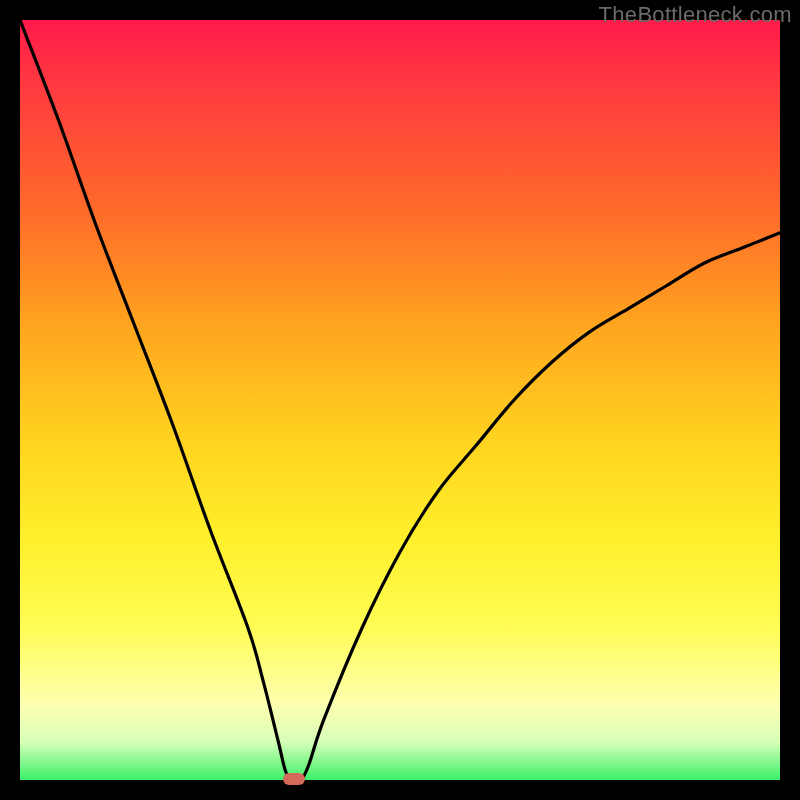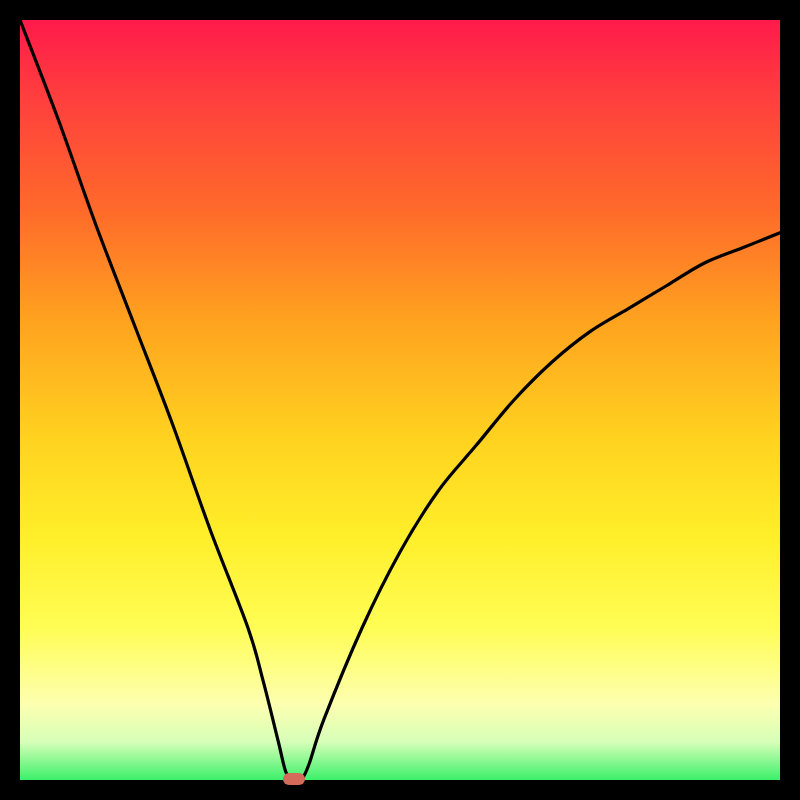--- a/index.html
+++ b/index.html
@@ -58,20 +58,21 @@
     background: #d46a5a;
     z-index: 3;
     transform: translate(-11px, -7px);
   }
 </style>
 </head>
 <body>
 
 <div class="frame">
 
+  <div class="watermark">TheBottleneck.com</div>
 
   <div class="plot-area">
 
     <svg class="curve" viewBox="0 0 760 760" preserveAspectRatio="none">
       <path d="M 0 0 C 6.333333333333333 16.466666666666658, 25.333333333333336 64.59999999999994, 38 98.79999999999995 C 50.666666666666664 132.99999999999997, 63.333333333333336 171.00000000000003, 76 205.20000000000005 C 88.66666666666667 239.40000000000006, 101.33333333333333 271.06666666666666, 114 304 C 126.66666666666667 336.93333333333334, 139.33333333333334 368.6, 152 402.8 C 164.66666666666666 437, 177.33333333333334 475, 190 509.2 C 202.66666666666666 543.4, 219.13333333333333 582.6666666666666, 228 608 C 236.86666666666667 633.3333333333334, 238.13333333333335 642.2, 243.20000000000002 661.2 C 248.26666666666668 680.2, 254.60000000000002 706.8, 258.40000000000003 722 C 262.20000000000005 737.2, 263.4666666666667 746.0666666666666, 266 752.4 C 268.5333333333333 758.7333333333333, 271.0666666666666 758.7333333333333, 273.59999999999997 760 C 276.1333333333333 761.2666666666667, 278.66666666666663 762.5333333333333, 281.2 760 C 283.73333333333335 757.4666666666667, 285 754.9333333333333, 288.8 744.8 C 292.6 734.6666666666666, 295.1333333333333 722, 304 699.2 C 312.8666666666667 676.4000000000001, 329.3333333333333 635.8666666666667, 342 608 C 354.6666666666667 580.1333333333333, 367.3333333333333 554.8, 380 532 C 392.6666666666667 509.2, 405.33333333333337 488.93333333333334, 418.00000000000006 471.2 C 430.66666666666674 453.46666666666664, 443.33333333333337 440.8, 456 425.6 C 468.66666666666663 410.40000000000003, 481.3333333333333 393.93333333333334, 494 380 C 506.6666666666667 366.06666666666666, 519.3333333333334 353.3999999999999, 532 341.99999999999994 C 544.6666666666666 330.59999999999997, 557.3333333333334 320.4666666666667, 570 311.6 C 582.6666666666666 302.73333333333335, 595.3333333333334 296.40000000000003, 608 288.8 C 620.6666666666666 281.2, 633.3333333333334 273.6, 646 266 C 658.6666666666666 258.4, 671.3333333333334 249.53333333333327, 684 243.19999999999993 C 696.6666666666666 236.8666666666666, 709.3333333333334 233.06666666666663, 722 228 C 734.6666666666666 222.93333333333337, 753.6666666666666 215.3333333333334, 760 212.80000000000007" fill="none" stroke="#000" stroke-width="3.2" stroke-linecap="round" stroke-linejoin="round"></path>
     </svg>
 
     <div class="marker" style="left: 273.6px; top: 760px;"></div>
 
   </div>

